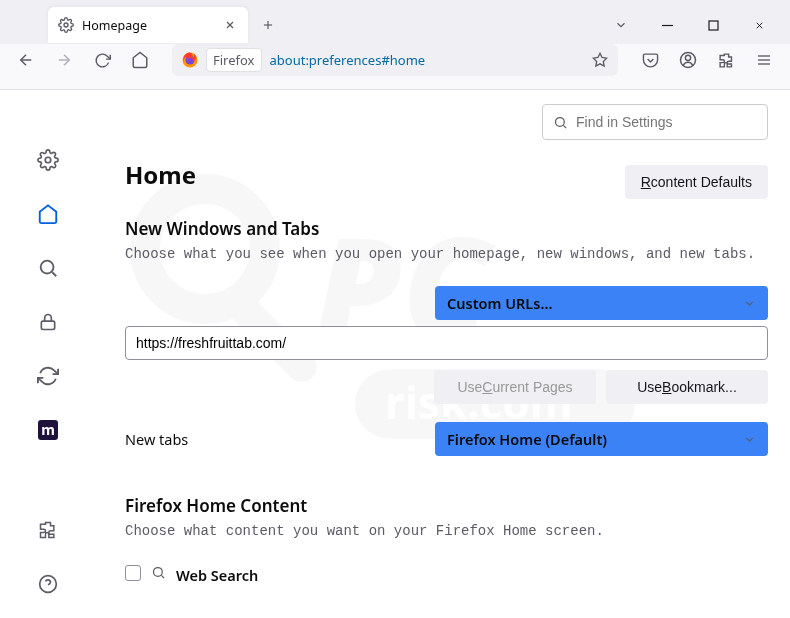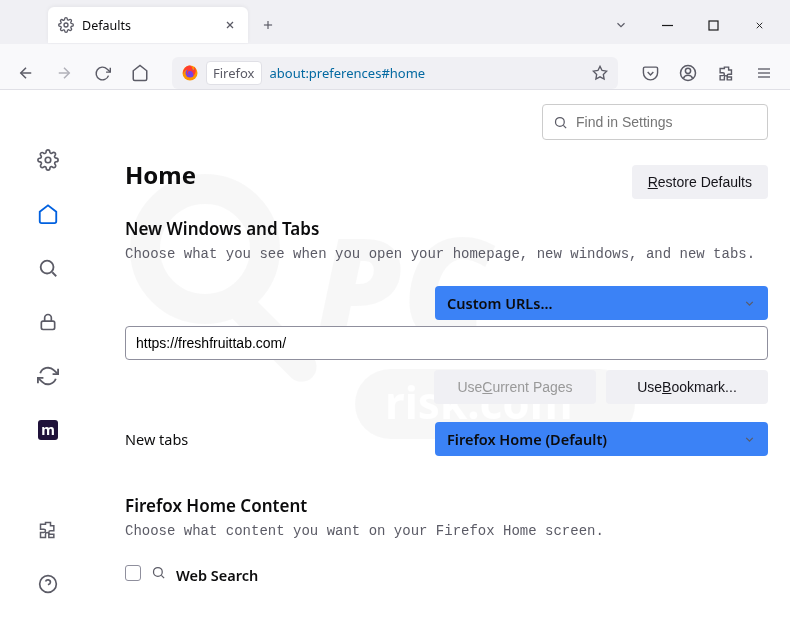--- a/index.html
+++ b/index.html
@@ -14,21 +14,21 @@
 .tab { display: flex; align-items: center; gap: 8px; background: #fff; border-radius: 6px 6px 0 0; height: 36px; padding: 0 10px; min-width: 200px; box-shadow: 0 -1px 4px rgba(0,0,0,.05); }
 .tab .icon { width: 16px; height: 16px; display: flex; align-items: center; justify-content: center; color: #5b5b66; }
 .tab .title { flex: 1; font-size: 12.5px; }
 .tab .close-x { width: 16px; height: 16px; display: flex; align-items: center; justify-content: center; color: #5b5b66; cursor: pointer; }
 .newtab { width: 28px; height: 28px; display: flex; align-items: center; justify-content: center; color: #5b5b66; margin-left: 6px; cursor: pointer; border-radius: 4px; }
 .tabs-dropdown { margin-left: auto; margin-right: 10px; color: #5b5b66; cursor: pointer; padding: 6px; }
 .wincontrols { display: flex; gap: 0; }
 .wincontrols .wc { width: 46px; height: 32px; display: flex; align-items: center; justify-content: center; color: #1b1b1b; cursor: pointer; }
 
 
-.toolbar { height: 46px; background: #f9f9fb; border-bottom: 1px solid #e0e0e6; display: flex; align-items: flex-end; padding: 0 10px; gap: 6px; }
+.toolbar { height: 46px; background: #f9f9fb; border-bottom: 1px solid #e0e0e6; display: flex; align-items: flex-start; padding: 0 10px; gap: 6px; }
 .tbtn { width: 32px; height: 32px; display: flex; align-items: center; justify-content: center; color: #5b5b66; border-radius: 4px; cursor: pointer; }
 .tbtn.disabled { color: #b1b1b9; cursor: default; }
 .urlbar { flex: 1; height: 32px; background: #f0f0f4; border-radius: 6px; display: flex; align-items: center; padding: 0 10px; gap: 8px; margin: 0 10px; }
 .urlbar .ff-icon { width: 16px; height: 16px; }
 .urlbar .identity { font-size: 13px; color: #5b5b66; padding: 2px 6px; background: #fff; border-radius: 4px; border: 1px solid #e0e0e6; }
 .urlbar .url { font-size: 13px; color: #0369a1; }
 .urlbar .star { margin-left: auto; color: #5b5b66; cursor: pointer; }
 
 
 .content { display: flex; height: calc(618px - 44px - 46px); position: relative; }
@@ -81,21 +81,21 @@
 </div>
 
 <div class="tabstrip">
   <div class="tab">
     <span class="icon">
       <svg width="16" height="16" viewBox="0 0 24 24" fill="none" stroke="currentColor" stroke-width="2">
           <circle cx="12" cy="12" r="3"></circle>
           <path d="M19.4 15a1.65 1.65 0 0 0 .33 1.82l.06.06a2 2 0 1 1-2.83 2.83l-.06-.06a1.65 1.65 0 0 0-1.82-.33 1.65 1.65 0 0 0-1 1.51V21a2 2 0 0 1-4 0v-.09a1.65 1.65 0 0 0-1-1.51 1.65 1.65 0 0 0-1.82.33l-.06.06a2 2 0 1 1-2.83-2.83l.06-.06a1.65 1.65 0 0 0 .33-1.82 1.65 1.65 0 0 0-1.51-1H3a2 2 0 0 1 0-4h.09a1.65 1.65 0 0 0 1.51-1 1.65 1.65 0 0 0-.33-1.82l-.06-.06a2 2 0 1 1 2.83-2.83l.06.06a1.65 1.65 0 0 0 1.82.33h0a1.65 1.65 0 0 0 1-1.51V3a2 2 0 0 1 4 0v.09a1.65 1.65 0 0 0 1 1.51h0a1.65 1.65 0 0 0 1.82-.33l.06-.06a2 2 0 1 1 2.83 2.83l-.06.06a1.65 1.65 0 0 0-.33 1.82v0a1.65 1.65 0 0 0 1.51 1H21a2 2 0 0 1 0 4h-.09a1.65 1.65 0 0 0-1.51 1z"></path>
         </svg>
     </span>
-    <span class="title">Defaults</span>
+    <span class="title">Homepage</span>
     <span class="close-x">
       <svg width="12" height="12" viewBox="0 0 24 24" stroke="currentColor" stroke-width="2.5">
           <line x1="18" y1="6" x2="6" y2="18"></line>
           <line x1="6" y1="6" x2="18" y2="18"></line>
         </svg>
     </span>
   </div>
   <div class="newtab">
     <svg width="14" height="14" viewBox="0 0 24 24" stroke="currentColor" stroke-width="2">
         <line x1="12" y1="5" x2="12" y2="19"></line>
@@ -258,21 +258,21 @@
             <line x1="21" y1="21" x2="16.65" y2="16.65"></line>
           </svg>
         <input type="text" placeholder="Find in Settings" style="">
       </div>
     </div>
 
     <h1>Home</h1>
     <div class="restore">
       <button class="btn">
           <span class="ul">R</span>
-          <span>estore Defaults</span>
+          <span>content Defaults</span>
         </button>
     </div>
 
     <h2>New Windows and Tabs</h2>
     <p class="desc">Choose what you see when you open your homepage, new windows, and new tabs.</p>
 
     <div class="row" style="margin-bottom:6px">
       <div class="label"></div>
       <div class="ctrl">
         <div class="select">

